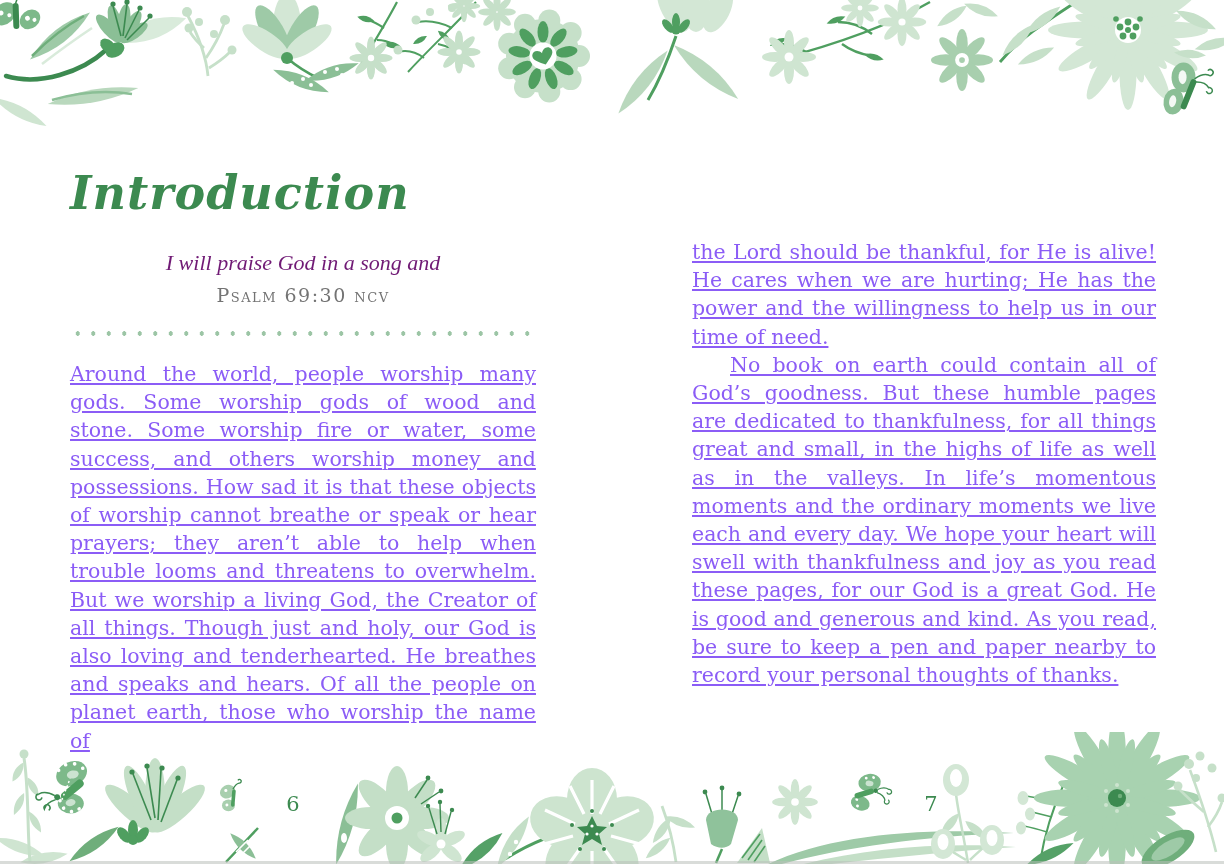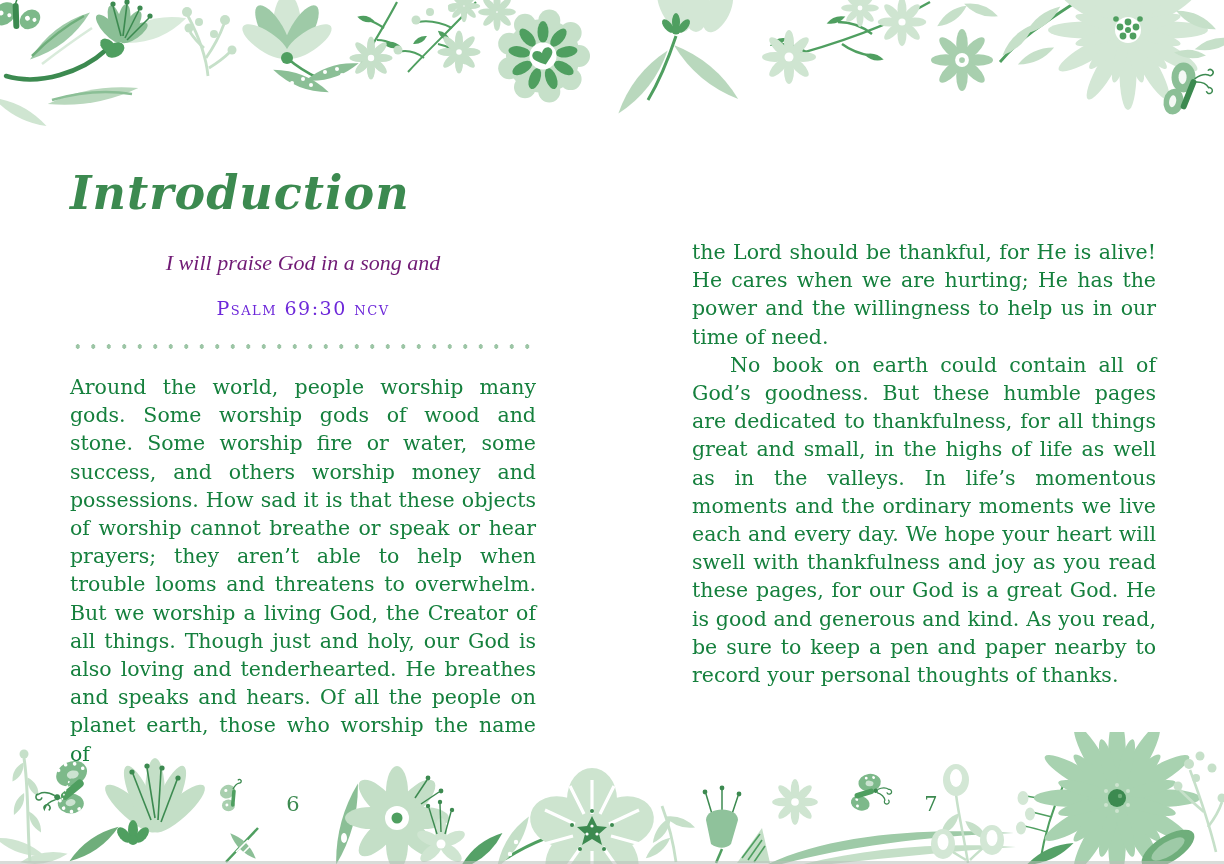--- a/index.html
+++ b/index.html
@@ -10,27 +10,27 @@
   .border-bottom{bottom:0;}
   .photo-edge{position:absolute;left:0;bottom:0;width:100%;height:3px;background:#b9c0ba;opacity:.55;}
 
   .page-left{position:absolute;left:70px;top:158px;width:466px;}
   .page-right{position:absolute;left:692px;top:238px;width:464px;}
 
   .title{margin:0 0 0 0;text-align:left;font-style:italic;font-weight:700;
          font-size:46px;line-height:70px;color:#3c8a50;letter-spacing:1px;}
   .quote{margin-top:20px;text-align:center;font-style:italic;font-size:22px;
          line-height:29px;color:#701a75;font-family:Liberation Serif, serif;}
-  .quote-ref{margin-top:20px;text-align:center;font-style:normal;font-size:19px;
-         font-variant:small-caps;letter-spacing:1.5px;color:#6d28d9;}
+  .quote-ref{margin-top:7px;text-align:center;font-style:normal;font-size:19px;
+         font-variant:small-caps;letter-spacing:1.5px;color:#737373;}
   .dots{margin-top:24px;width:466px;height:7px;
         background-image:radial-gradient(circle 2.4px at 7.75px 3.5px,#9cc5a5 99%,rgba(0,0,0,0) 100%);
         background-size:15.5px 7px;background-repeat:repeat-x;}
-  .body-text{margin:23px 0 0 0;font-size:20.5px;line-height:28.2px;color:#15803d;
-        text-align:justify;}
+  .body-text{margin:23px 0 0 0;font-size:20.5px;line-height:28.2px;color:#8b5cf6;
+        text-align:justify;text-decoration:underline;}
   .page-left .body-text{text-align-last:justify;}
   .page-right .body-text{margin-top:0;}
   .page-right .body-text.indent{text-indent:38px;margin-top:0;}
   .pagenum{position:absolute;top:792px;width:30px;text-align:center;
         font-size:21px;color:#3c8a50;z-index:5;}
   .pagenum-left{left:278px;}
   .pagenum-right{left:916px;}
 </style>
 </head>
 <body>

